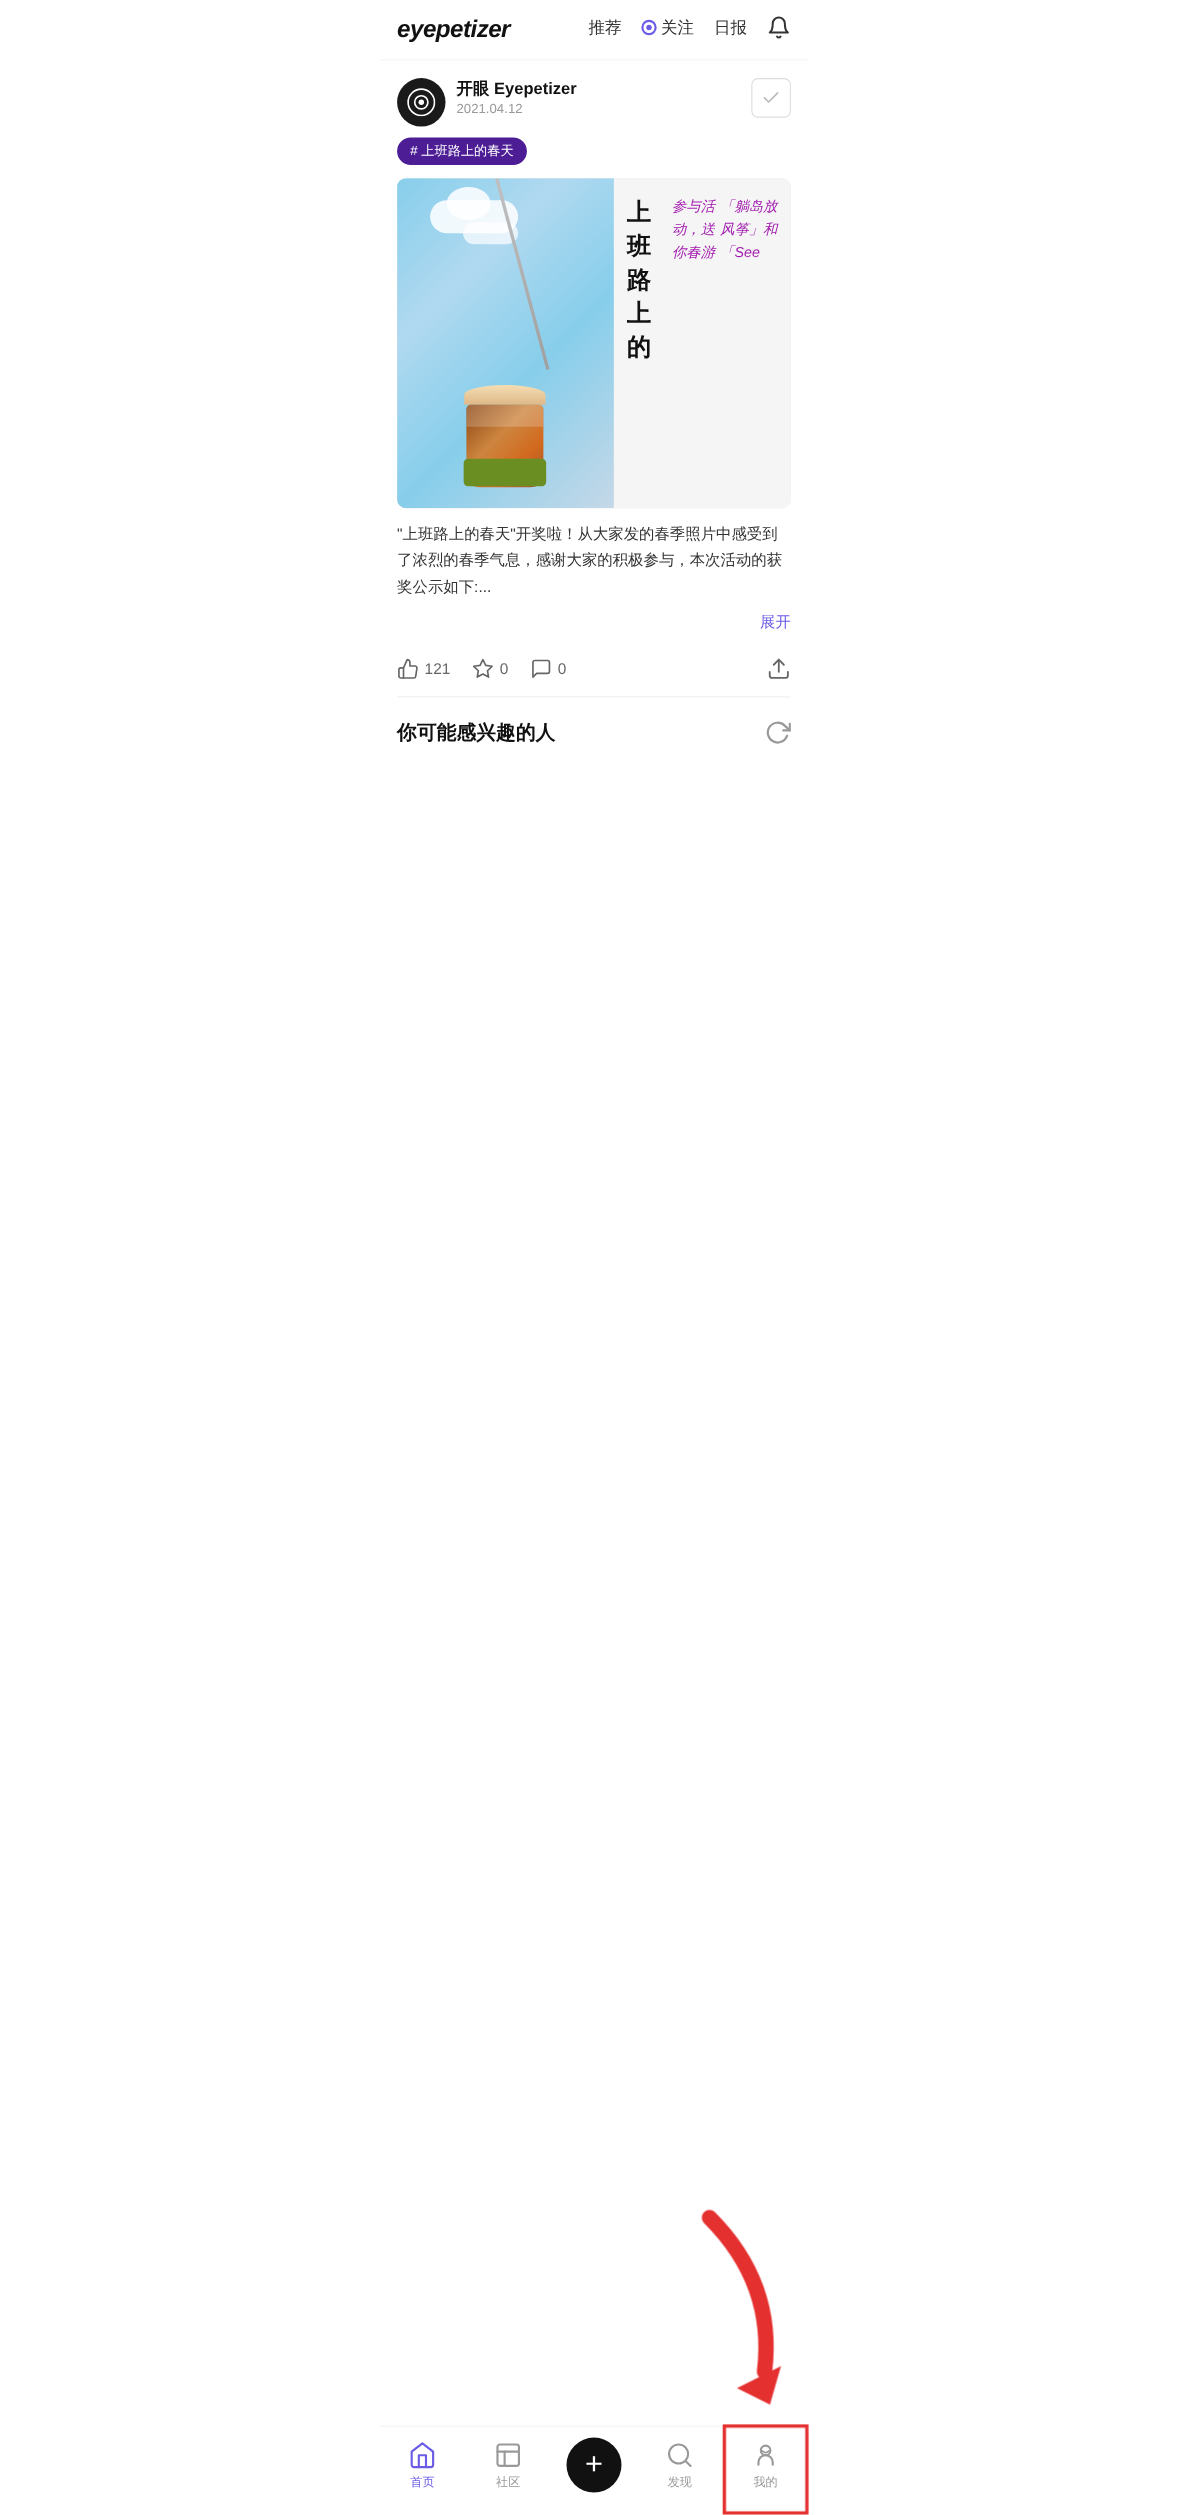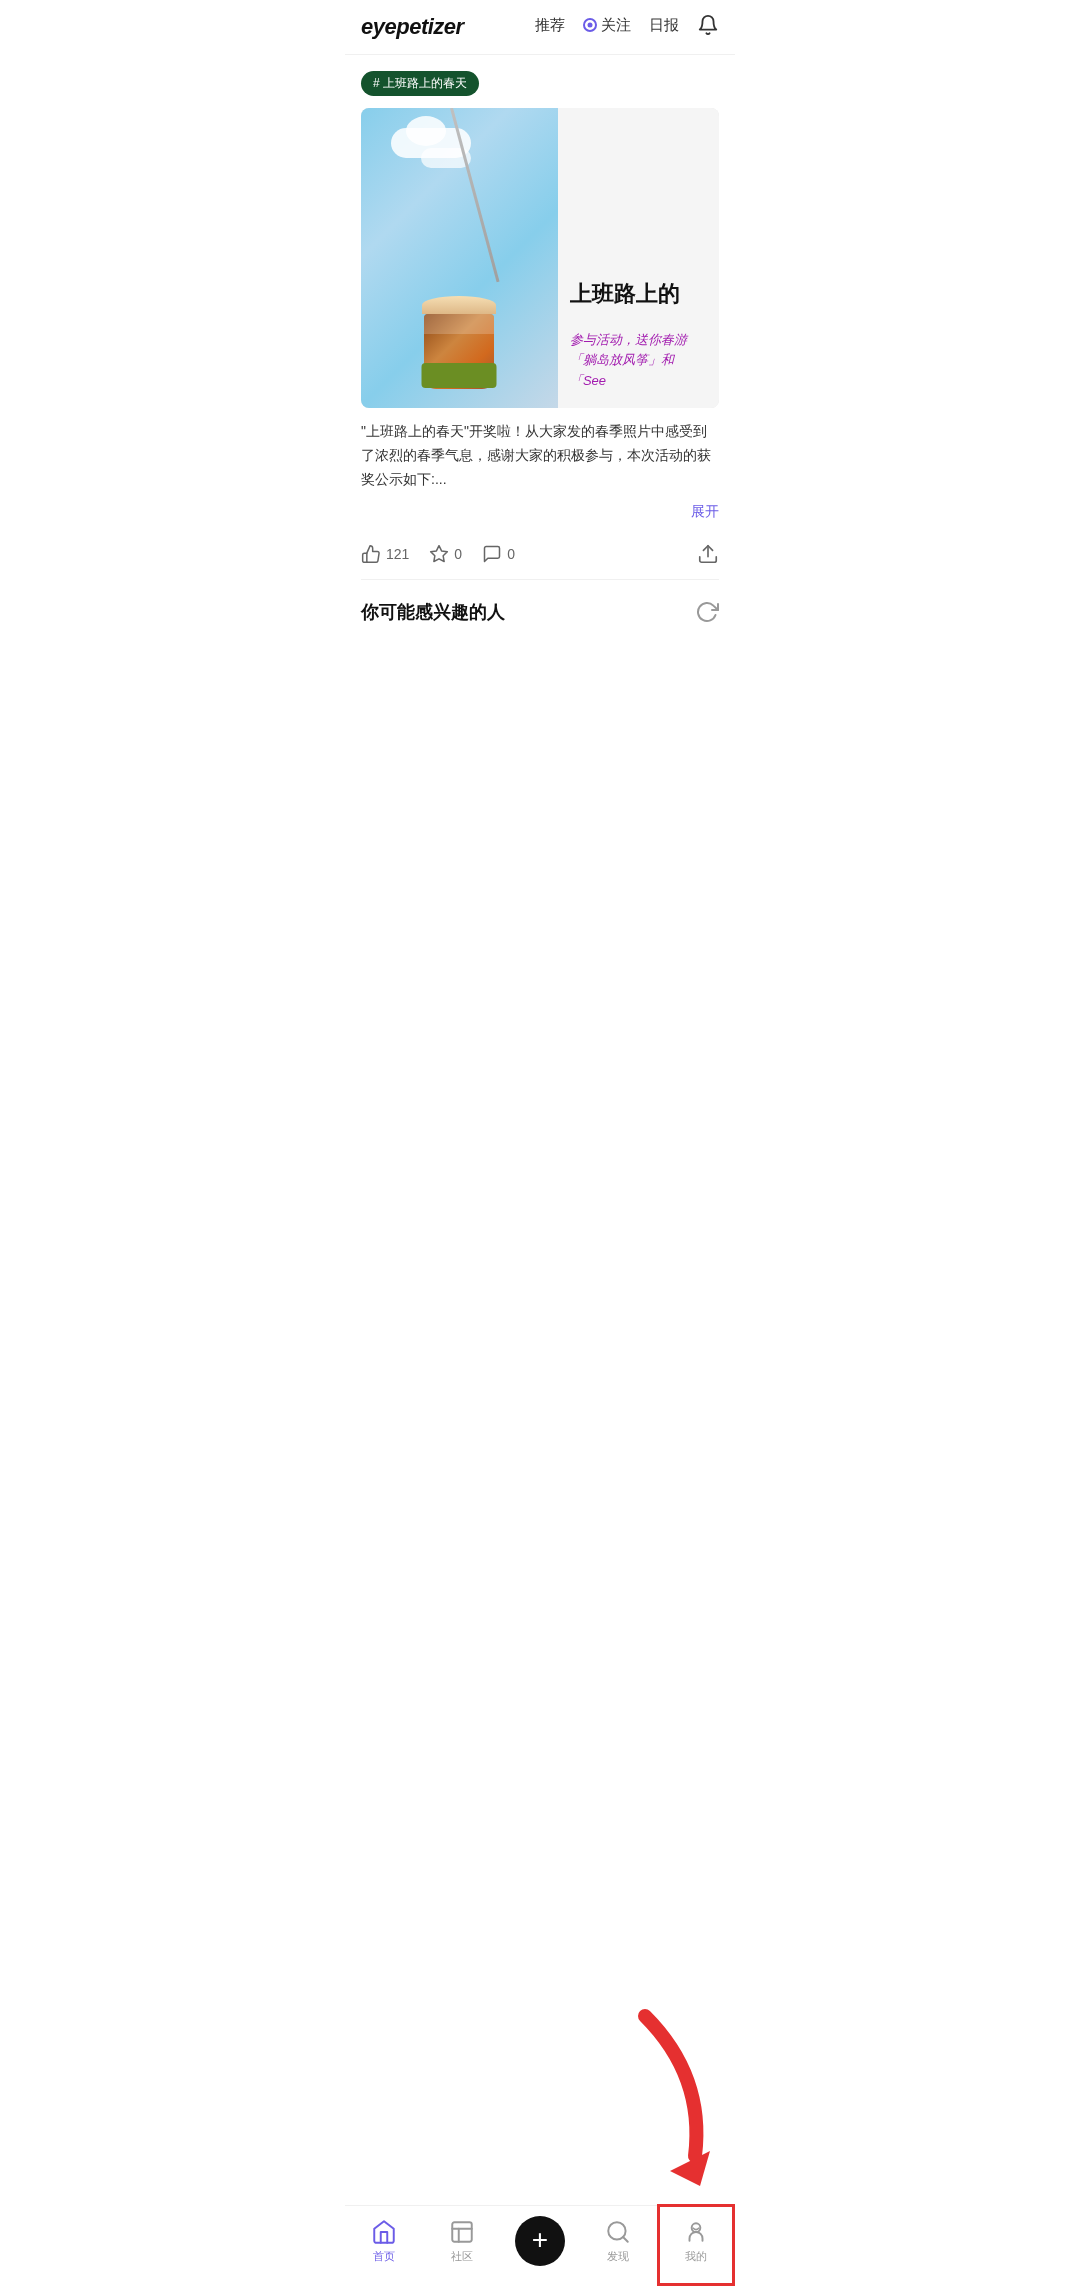--- a/index.html
+++ b/index.html
@@ -115,21 +115,21 @@
       align-items: center;
       justify-content: center;
       cursor: pointer;
       color: #999;
       font-size: 16px;
     }
 
     
     .tag {
       display: inline-block;
-      background: #14532d;
+      background: #4c1d95;
       color: #fff;
       font-size: 12px;
       padding: 4px 12px;
       border-radius: 20px;
       margin-bottom: 12px;
     }
 
     
     .media-container {
       width: calc(100% + 0px);
@@ -237,21 +237,21 @@
       background: #6B8E23;
       border-radius: 4px;
     }
 
     
     .media-right {
       width: 45%;
       height: 100%;
       background: #f5f5f5;
       display: flex;
-      flex-direction: column;
+      flex-direction: row;
       justify-content: flex-end;
       padding: 16px 12px;
     }
     .media-title {
       font-size: 22px;
       font-weight: 600;
       color: #111;
       margin-bottom: 20px;
       line-height: 1.4;
     }
@@ -427,20 +427,38 @@
     <div class="bell-icon">
       <svg viewBox="0 0 24 24" fill="none" stroke="#333" stroke-width="2" stroke-linecap="round" stroke-linejoin="round">
         <path d="M18 8A6 6 0 0 0 6 8c0 7-3 9-3 9h18s-3-2-3-9"></path>
         <path d="M13.73 21a2 2 0 0 1-3.46 0"></path>
       </svg>
     </div>
   </nav>
 </header>
 
 <article class="post-card">
+  <div class="post-header">
+    <div class="avatar">
+      <svg class="avatar-eye" viewBox="0 0 26 26">
+        <circle cx="13" cy="13" r="12" stroke="#fff" stroke-width="1.5" fill="none"></circle>
+        <circle cx="13" cy="13" r="6" stroke="#fff" stroke-width="1.5" fill="none"></circle>
+        <circle cx="13" cy="13" r="2.5" fill="#fff"></circle>
+      </svg>
+    </div>
+    <div class="post-meta">
+      <div class="post-author">开眼 Eyepetizer</div>
+      <div class="post-date">2021.04.12</div>
+    </div>
+    <div class="check-icon">
+      <svg width="18" height="18" viewBox="0 0 24 24" fill="none" stroke="#bbb" stroke-width="2" stroke-linecap="round" stroke-linejoin="round">
+        <polyline points="20 6 9 17 4 12"></polyline>
+      </svg>
+    </div>
+  </div>
 
   <div class="tag"># 上班路上的春天</div>
 
   
   <div class="media-container">
     <div class="media-left">
       <div class="cloud1"></div>
       <div class="cloud2"></div>
       <div class="straw"></div>
       <div class="cup-container">

